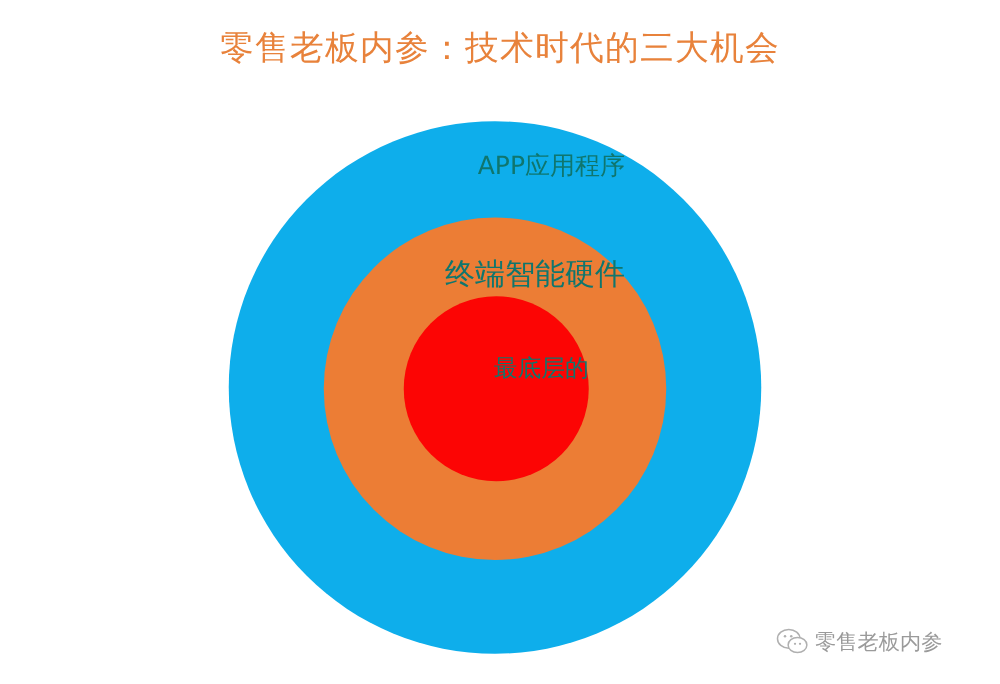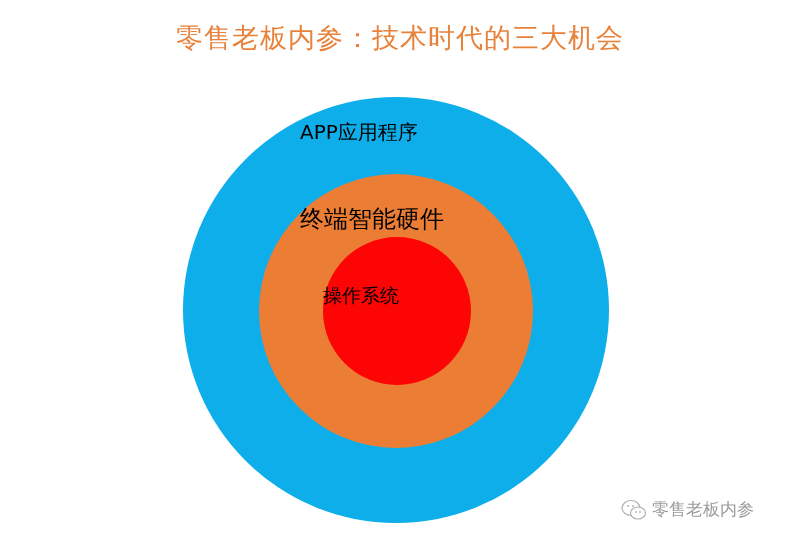--- a/index.html
+++ b/index.html
@@ -8,43 +8,43 @@
       font-family: "DejaVu Sans", sans-serif;
     }
     .title {
       position: absolute; left: 0; top: 20px; width: 800px; text-align: center;
       font-size: 27px; color: #e8823b; letter-spacing: 1px;
     }
     .circle { position: absolute; border-radius: 50%; }
     .c-outer { left: 183px; top: 97px; width: 426px; height: 426px; background: #0eaeeb; }
     .c-mid { left: 259px; top: 174px; width: 274px; height: 274px; background: #ec7d35; }
     .c-inner { left: 323px; top: 237px; width: 148px; height: 148px; background: #fc0504; }
-    .lbl { position: absolute; color: #000000; text-align: left; }
+    .lbl { position: absolute; color: #0f766e; text-align: right; }
     .lbl-outer { left: 300px; top: 119px; width: 200px; font-size: 20px; }
     .lbl-mid { left: 300px; top: 203px; width: 200px; font-size: 24px; }
     .lbl-inner { left: 323px; top: 283px; width: 148px; font-size: 19px; line-height: 25px; }
     .watermark {
-      position: absolute; left: 620px; top: 498px; height: 30px; display: flex; align-items: flex-start;
+      position: absolute; left: 620px; top: 498px; height: 30px; display: flex; align-items: center;
       color: #9a9a9a; font-size: 17px;
     }
     .wm-icon { width: 28px; height: 24px; margin-right: 4px; }
   </style>
 </head>
 <body>
 
 <div class="title">零售老板内参：技术时代的三大机会</div>
 
 <div class="circle c-outer"></div>
 <div class="circle c-mid"></div>
 <div class="circle c-inner"></div>
 
 <div class="lbl lbl-outer">APP应用程序</div>
 <div class="lbl lbl-mid">终端智能硬件</div>
 <div class="lbl lbl-inner">
-  <div>操作系统</div>
+  <div>最底层的</div>
 </div>
 
 <div class="watermark">
   <svg class="wm-icon" viewBox="0 0 28 24">
     <ellipse cx="11" cy="10" rx="9" ry="7.5" fill="none" stroke="#b0b0b0" stroke-width="1.2"></ellipse>
     <ellipse cx="18" cy="15" rx="7.5" ry="6" fill="#fff" stroke="#b0b0b0" stroke-width="1.2"></ellipse>
     <circle cx="8" cy="8" r="1" fill="#b0b0b0"></circle>
     <circle cx="13" cy="8" r="1" fill="#b0b0b0"></circle>
     <circle cx="16" cy="14" r="0.9" fill="#b0b0b0"></circle>
     <circle cx="20" cy="14" r="0.9" fill="#b0b0b0"></circle>

